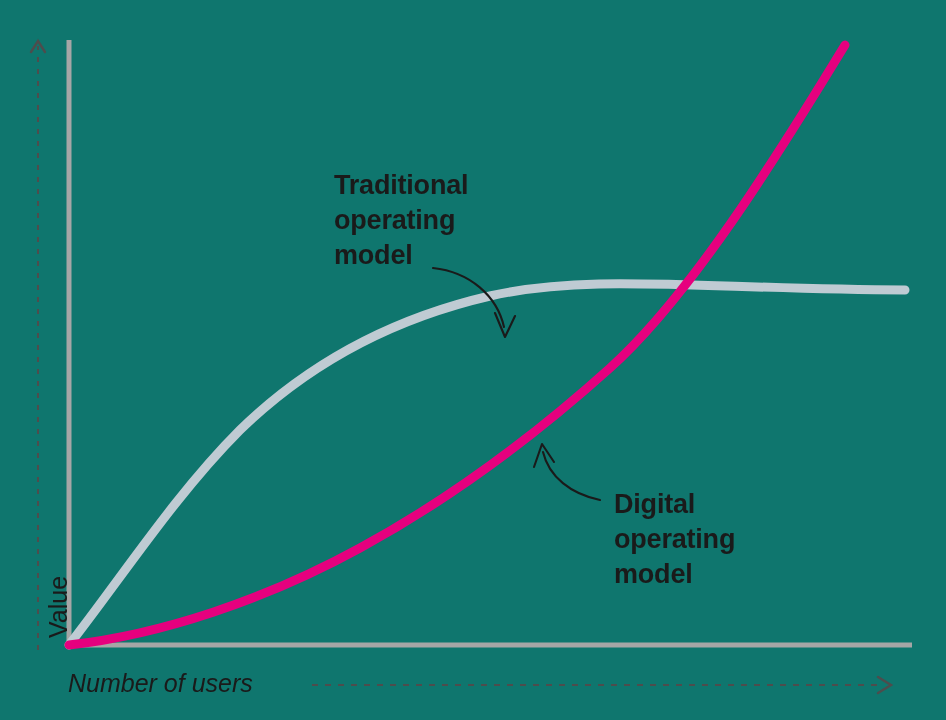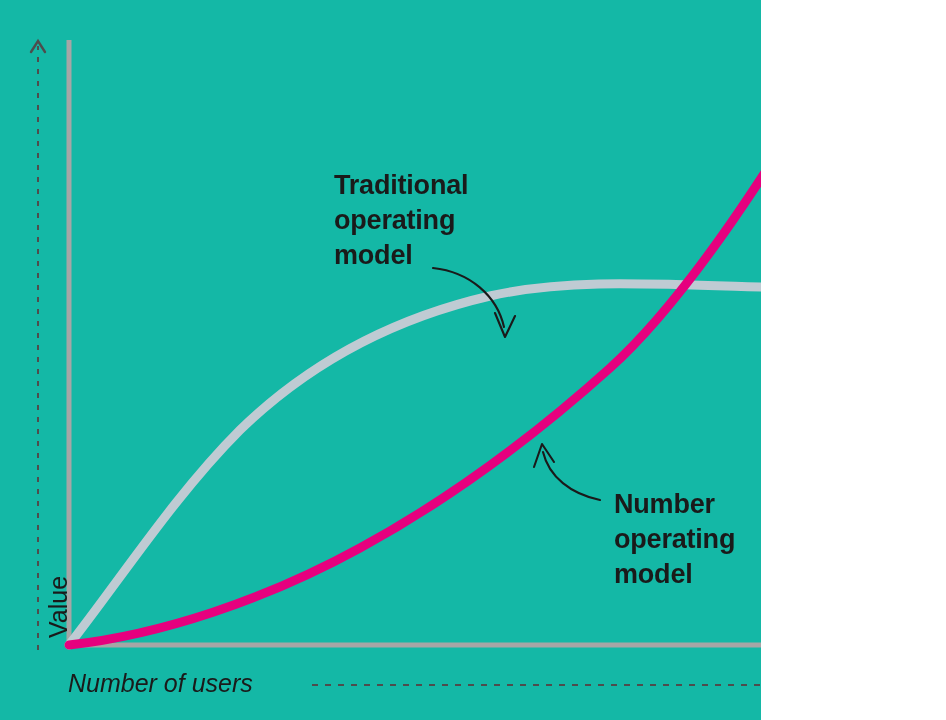--- a/index.html
+++ b/index.html
@@ -5,23 +5,23 @@
   html, body {
     margin: 0;
     padding: 0;
     background: #ffffff;
   }
   body {
     font-family: "Liberation Sans", sans-serif;
   }
   #canvas {
     position: relative;
-    width: 761px;
+    width: 946px;
     height: 720px;
-    background: #14b8a6;
+    background: #0f766e;
     overflow: hidden;
   }
   #plot-svg {
     position: absolute;
     top: 0;
     left: 0;
     width: 946px;
     height: 720px;
   }
   .annotation-label {
@@ -105,21 +105,21 @@
 
   </svg>
 
   <div class="annotation-label" id="label-traditional">
     <div>Traditional</div>
     <div>operating</div>
     <div>model</div>
   </div>
 
   <div class="annotation-label" id="label-digital">
-    <div>Number</div>
+    <div>Digital</div>
     <div>operating</div>
     <div>model</div>
   </div>
 
   <div class="axis-title" id="label-xaxis">Number of users</div>
 
   <div class="axis-title" id="label-yaxis">Value</div>
 
 </div>
 

